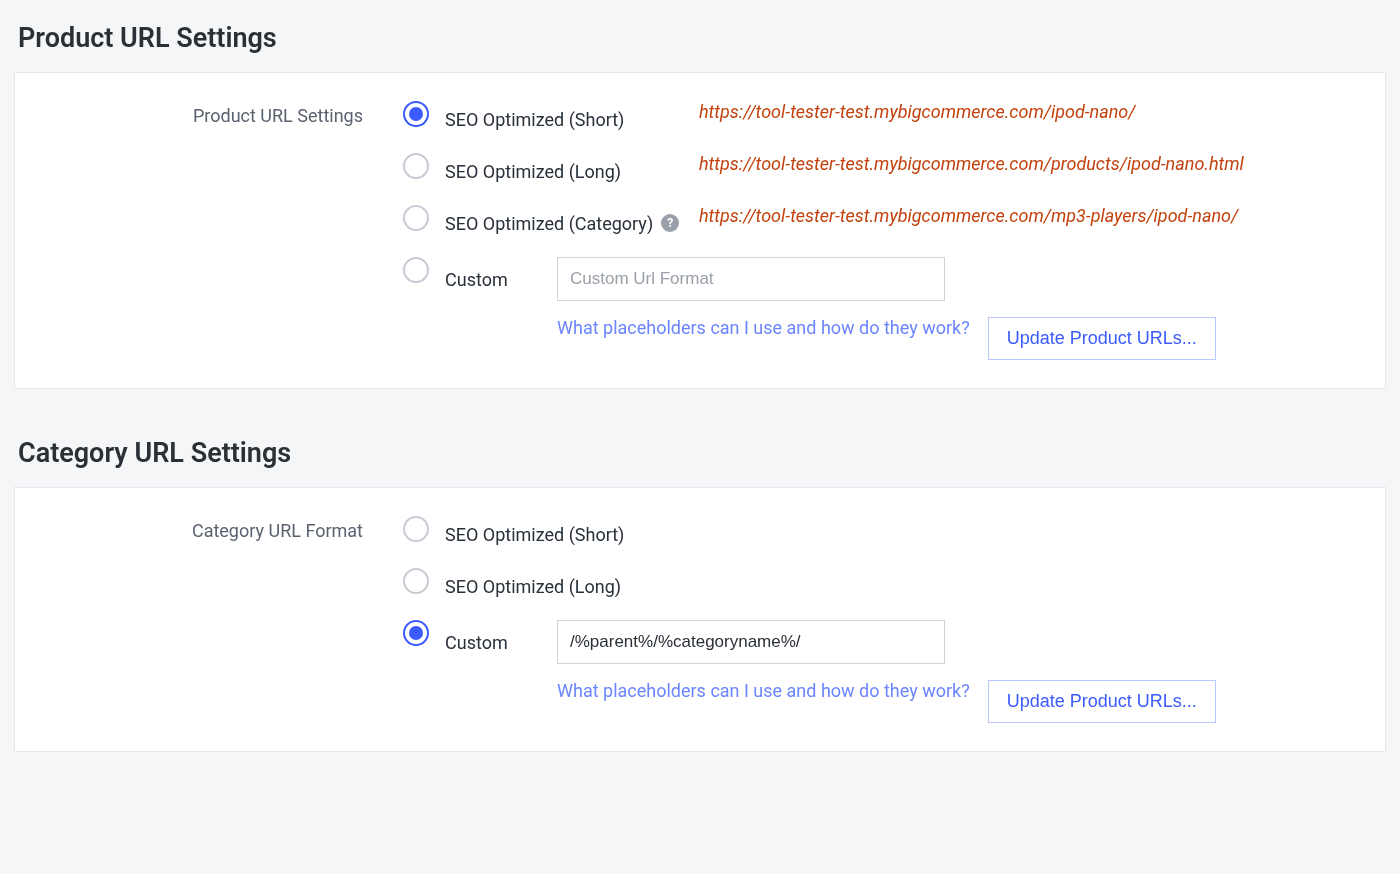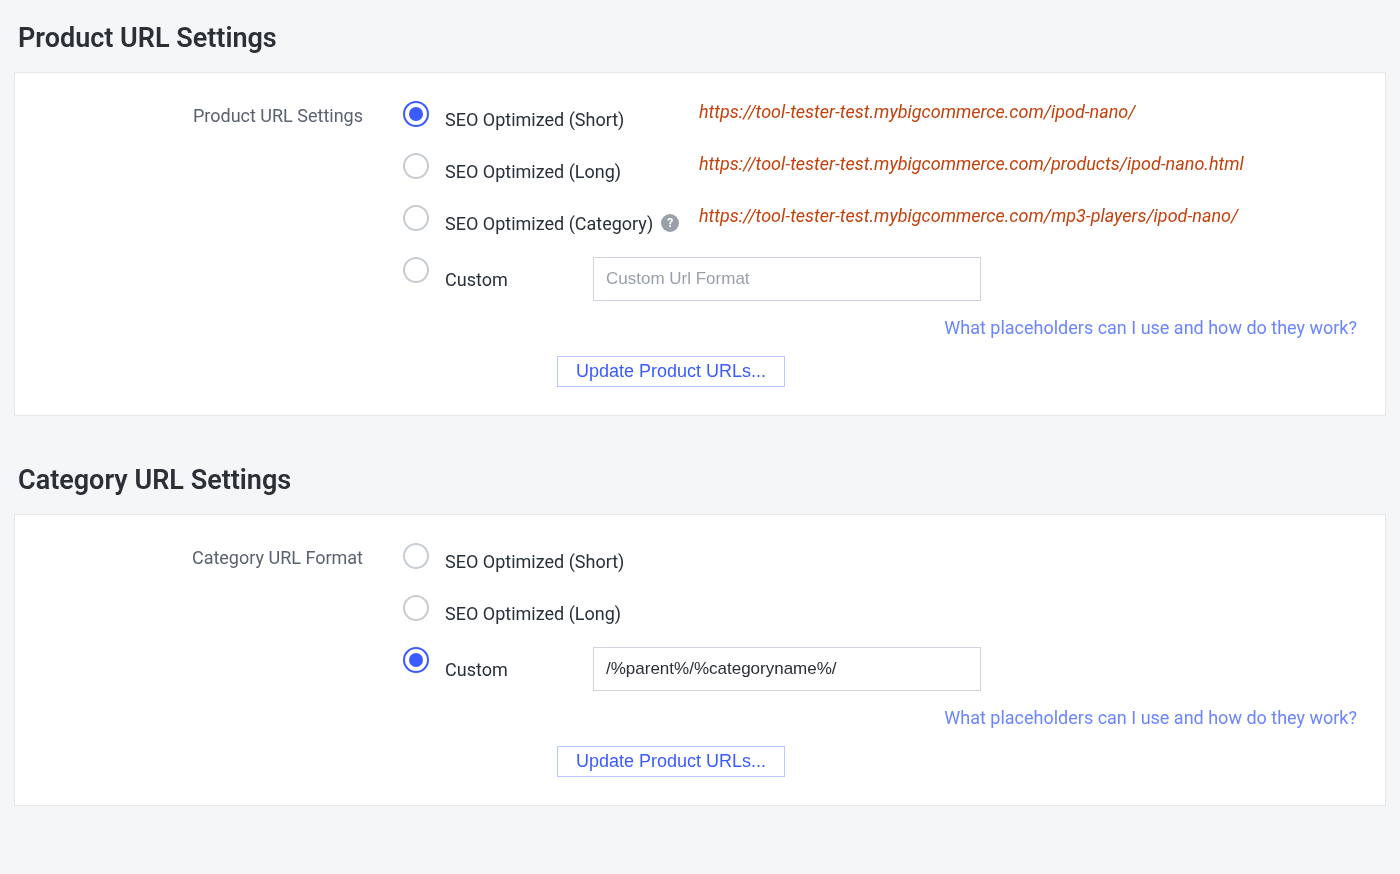--- a/index.html
+++ b/index.html
@@ -91,43 +91,41 @@
       font-weight: 700;
     }
     input.custom-input {
       width: 388px;
       height: 44px;
       border: 1px solid #cfd4dc;
       padding: 0 12px;
       font-size: 17px;
       color: #2a2f37;
       outline: none;
-      margin-left: 36px;
     }
     input.custom-input::placeholder { color: #9aa0a9; }
     .under-input-col {
       margin-left: 154px; 
       display: flex;
-      flex-direction: column;
+      flex-direction: row;
       gap: 18px;
       margin-top: 4px;
-      align-items: flex-end;
     }
     a.help-link {
       color: #6b85ff;
       text-decoration: none;
       font-size: 18px;
     }
     button.outline-btn {
       align-self: flex-start;
       background: #fff;
       border: 1px solid #b9c6ff;
       color: #3b5bfd;
       font-size: 18px;
-      padding: 4px 18px;
+      padding: 10px 18px;
       cursor: pointer;
     }
   </style>
 </head>
 <body>
 
 <h2 class="section-title">Product URL Settings</h2>
 <div class="panel">
   <div class="field-row">
     <div class="field-label">Product URL Settings</div>

